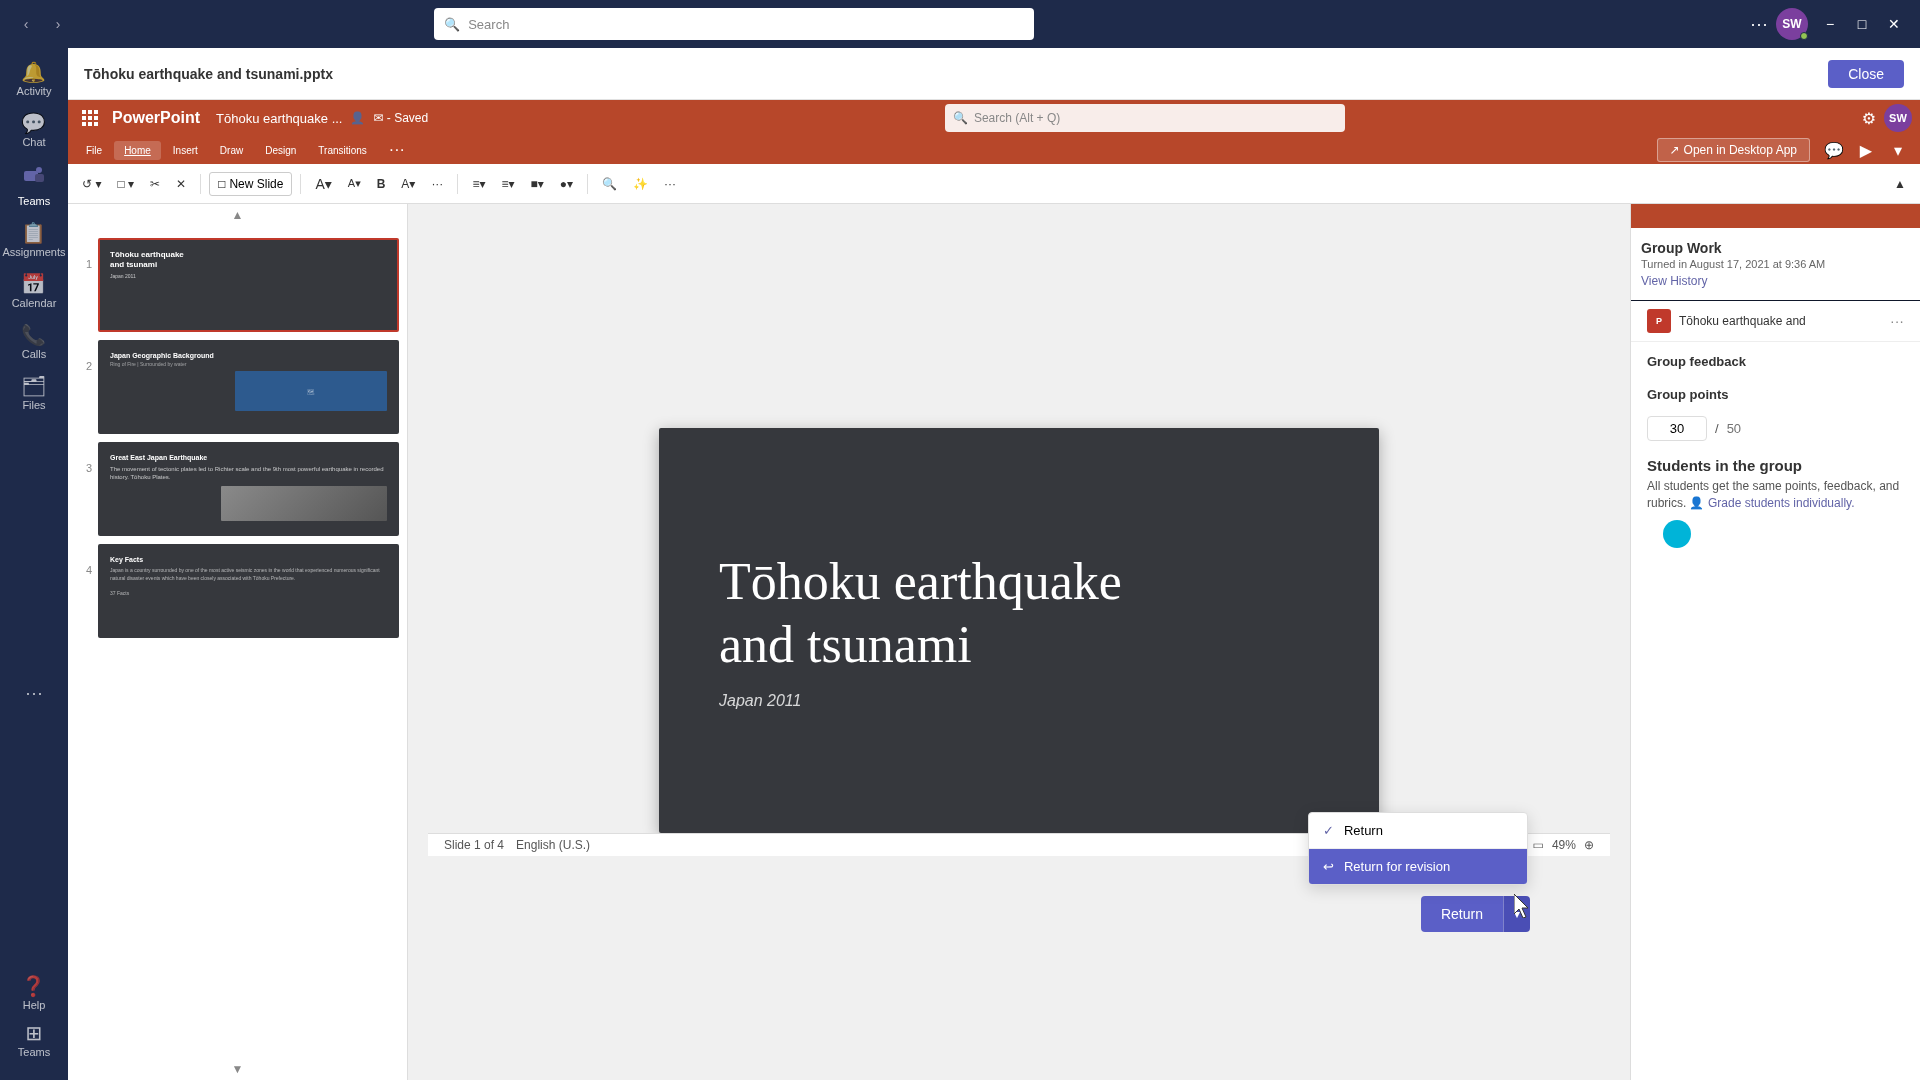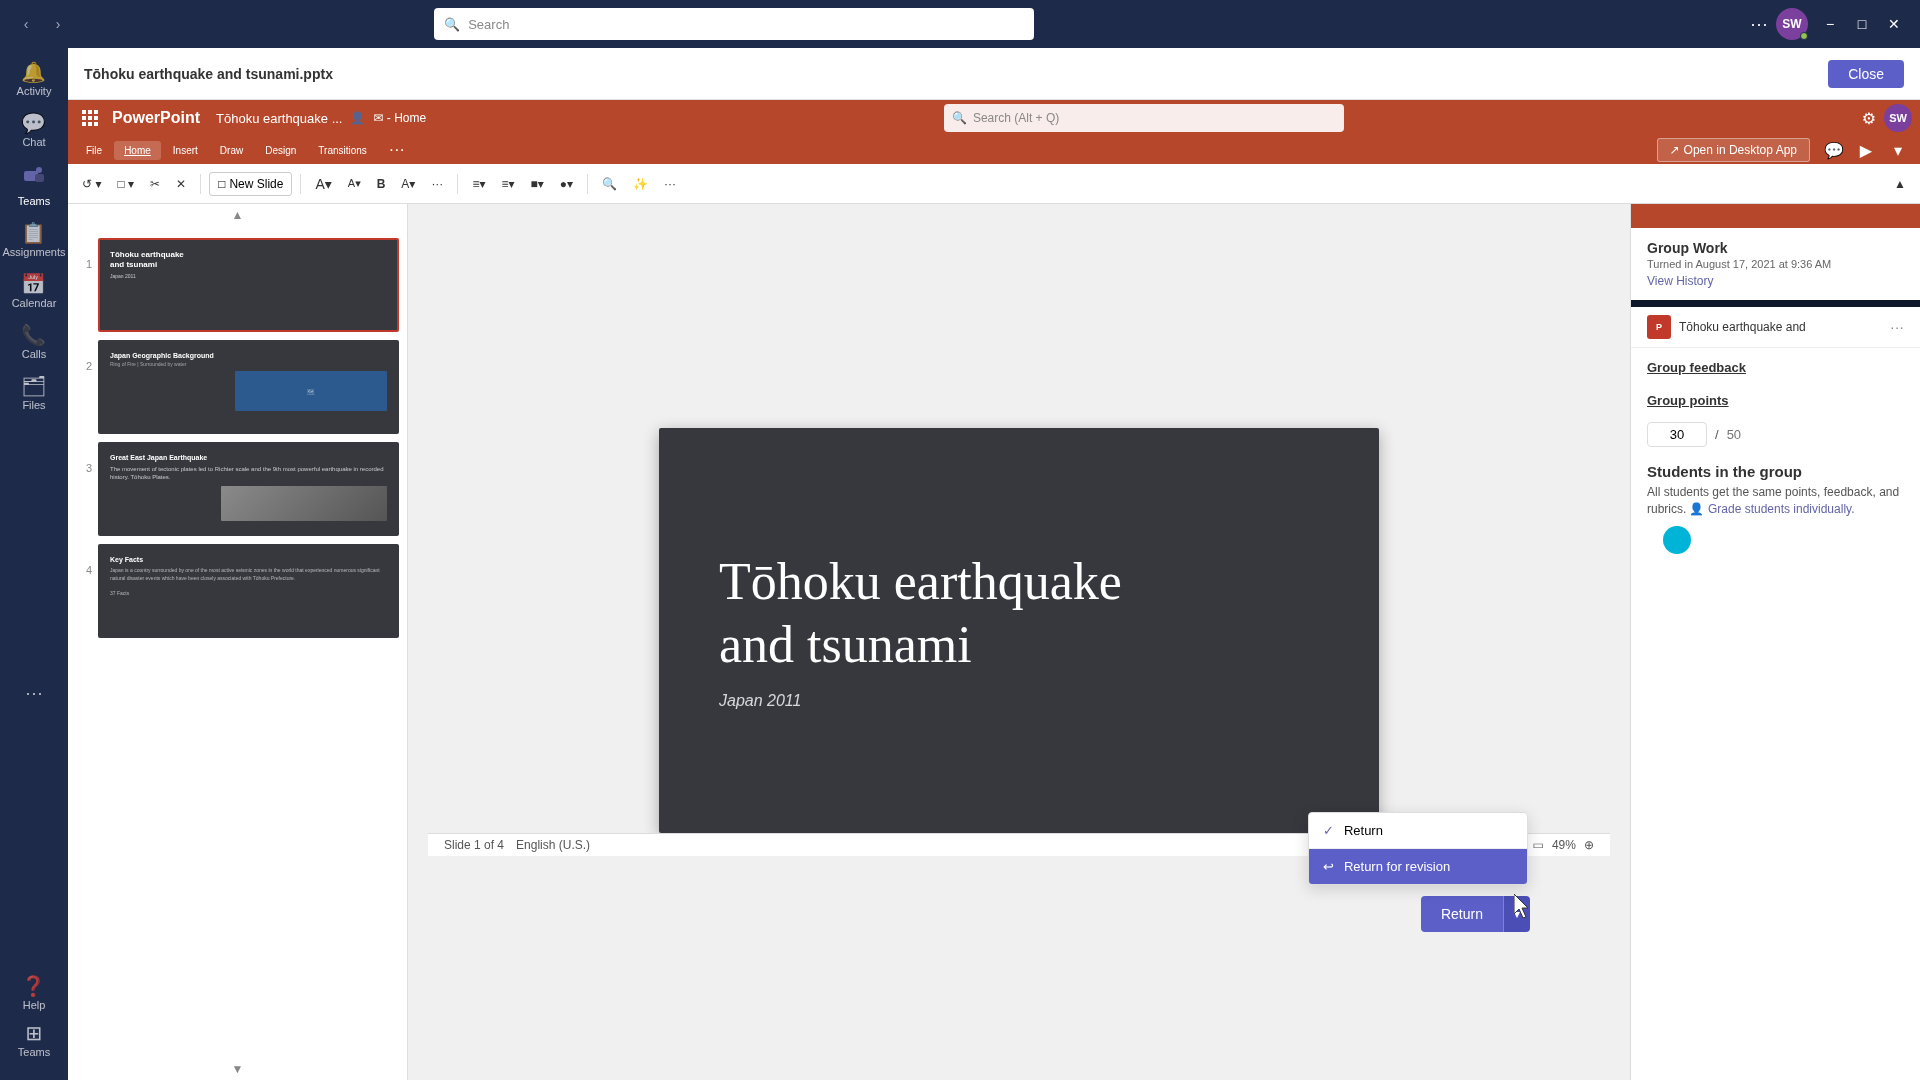--- a/index.html
+++ b/index.html
@@ -205,31 +205,31 @@
 
     
     .right-panel {
       width: 290px; background: white; border-left: 1px solid #ddd;
       display: flex; flex-direction: column; flex-shrink: 0; overflow-y: auto;
     }
     .right-panel::-webkit-scrollbar { width: 6px; }
     .right-panel::-webkit-scrollbar-thumb { background: #ccc; border-radius: 3px; }
 
     
-    .submission-header { padding: 12px 16px; border-bottom: 7px solid #0f172a; }
+    .submission-header { padding: 12px 10px; border-bottom: 1px solid #0f172a; }
     .submission-file { display: flex; align-items: center; gap: 8px; padding: 8px 16px; border-bottom: 1px solid #eee; }
     .file-icon { width: 24px; height: 24px; background: #c0392b; border-radius: 3px; display: flex; align-items: center; justify-content: center; color: white; font-size: 9px; font-weight: 700; }
     .file-name { font-size: 12px; color: #333; flex: 1; }
     .file-more { color: #888; cursor: pointer; font-size: 14px; }
 
     .group-work-title { font-size: 14px; font-weight: 600; color: #333; }
     .group-work-date { font-size: 11px; color: #666; margin-top: 2px; }
     .view-history { font-size: 12px; color: #6264a7; cursor: pointer; margin-top: 4px; display: block; }
 
-    .section-label { font-size: 13px; font-weight: 600; color: #333; padding: 12px 16px 6px; text-decoration: underline; }
+    .section-label { font-size: 13px; font-weight: 600; color: #333; padding: 12px 16px 6px; }
     .feedback-box {
       margin: 0 16px 12px; border: 1px solid #ddd; border-radius: 4px;
       padding: 10px; font-size: 13px; color: #333; line-height: 1.5;
       min-height: 120px;
     }
     .points-row { display: flex; align-items: center; padding: 8px 16px; gap: 8px; }
     .points-input {
       width: 60px; border: 1px solid #ddd; border-radius: 4px; padding: 4px 8px;
       font-size: 13px; text-align: center;
     }
@@ -378,21 +378,21 @@
             <rect x="6" y="6" width="4" height="4"></rect>
             <rect x="12" y="6" width="4" height="4"></rect>
             <rect x="0" y="12" width="4" height="4"></rect>
             <rect x="6" y="12" width="4" height="4"></rect>
             <rect x="12" y="12" width="4" height="4"></rect>
           </svg>
         </div>
         <span class="ppt-brand">PowerPoint</span>
         <span class="ppt-filename">Tōhoku earthquake ...</span>
         <span style="color:rgba(255,255,255,0.6); font-size:12px;">👤</span>
-        <span class="ppt-saved">✉ - Home</span>
+        <span class="ppt-saved">✉ - Saved</span>
         <div class="ppt-search">
           <span>🔍</span>
           <span style="color:#888;">Search (Alt + Q)</span>
         </div>
         <span class="ppt-settings">⚙</span>
         <div class="ppt-user-avatar">
           <span>SW</span>
         </div>
       </div>
 

